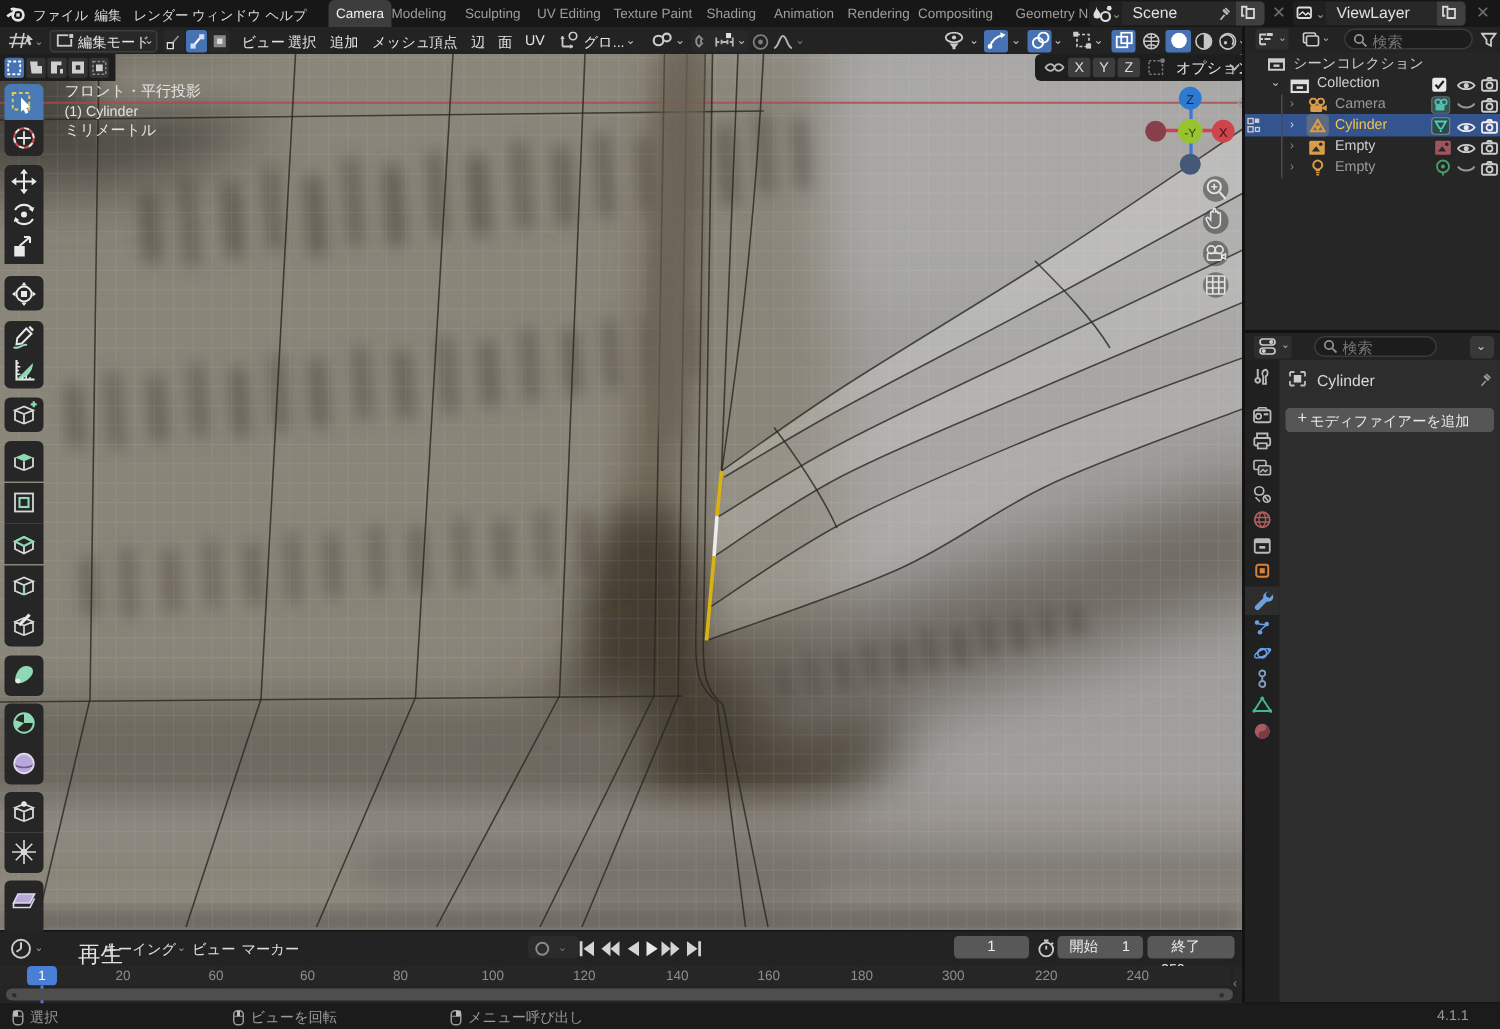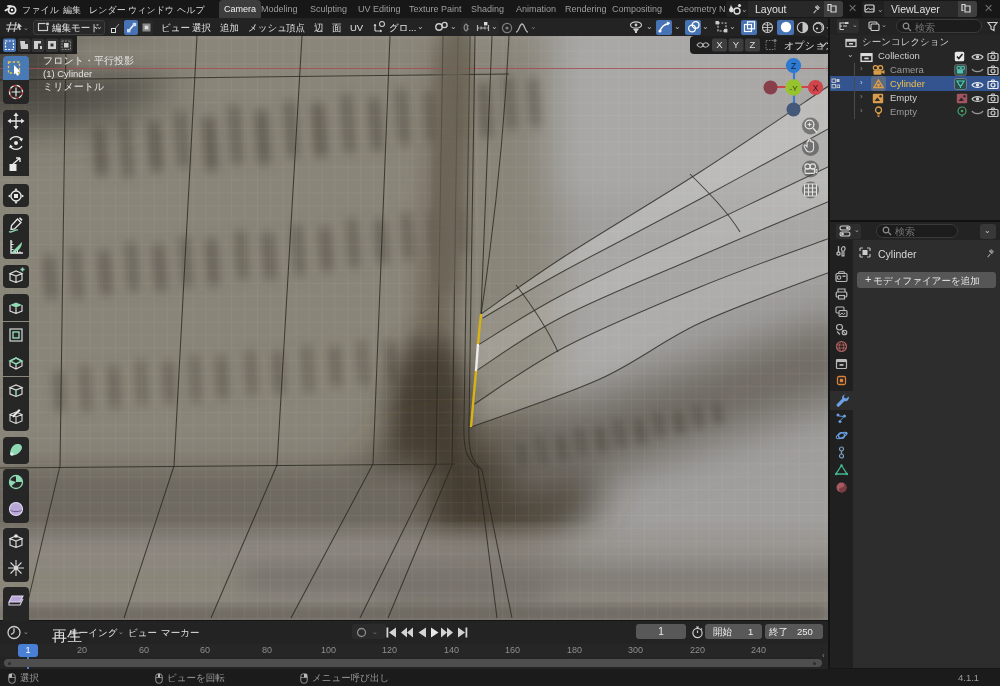--- a/index.html
+++ b/index.html
@@ -433,21 +433,21 @@
     </div>
     <div class="idwidget" style="left:726px;width:117px">
       <div style="width:22px;height:16px;background:#202020;border-radius:3px 0 0 3px;position:relative">
         <svg width="16" height="12" viewBox="0 0 16 12" style="position:absolute;left:1px;top:2px">
           <path d="M4 1 C4 4 2 5 2 7 a2.4 2.4 0 0 0 4.8 0 C6.8 5 4 4 4 1Z" fill="#ddd"></path>
           <circle cx="10" cy="8" r="3" fill="none" stroke="#ddd" stroke-width="1.4"></circle>
           <circle cx="12.5" cy="2.5" r="1.6" fill="#ddd"></circle>
         </svg>
         <span style="position:absolute;left:15px;top:4px;color:#999;font-size:8px">⌄</span>
       </div>
-      <span style="color:#e0e0e0;font-size:10.5px;margin-left:7px">Layout</span>
+      <span style="color:#e0e0e0;font-size:10.5px;margin-left:7px">Scene</span>
       <svg width="11" height="11" viewBox="0 0 12 12" style="position:absolute;right:22px;top:3px">
         <path d="M7.5 1.5 L10.5 4.5 M6 3 l3 3 M4 10 l3-3.5" stroke="#b9b9b9" stroke-width="1.3" fill="none"></path>
         <path d="M5.5 3.5 l3 3 1.5-1 -3.5-3.5Z" fill="#b9b9b9"></path>
       </svg>
       <div style="position:absolute;right:0px;top:0;width:19px;height:16px;background:#3f3f3f;border-radius:0 3px 3px 0">
         <svg width="12" height="12" viewBox="0 0 12 12" style="margin:2px 0 0 3px">
             <path d="M4 3 h5 v6 h-5 z M4 3 v-1.5 h-3 v6 h1.5" fill="none" stroke="#d6d6d6" stroke-width="1.2"></path>
           </svg>
       </div>
     </div>
@@ -877,21 +877,21 @@
       <rect x="80.5" y="0.5" width="1.8" height="10"></rect>
         <path d="M73 0.5 l7 5 -7 5Z"></path>
     </svg>
     <div class="abs" style="left:636px;top:3px;width:50px;height:15px;background:#585858;border-radius:3px;text-align:center;color:#eee;font-size:10px;line-height:15px">1</div>
     <svg class="abs" style="left:691px;top:4.5px" width="13" height="13" viewBox="0 0 13 13">
         <circle cx="6.5" cy="7" r="4.6" fill="none" stroke="#ccc" stroke-width="1.2"></circle>
         <path d="M5 1 h3 M6.5 1 v1.5 M10 3.5 l1-1" stroke="#ccc" stroke-width="1.2"></path>
         <path d="M6.5 7 V4.5" stroke="#ccc" stroke-width="1.2"></path>
       </svg>
     <div class="abs" style="left:705px;top:3px;width:57px;height:15px;background:#585858;border-radius:3px;color:#eee;font-size:10px;line-height:15px;font-size:9.5px"><span style="margin-left:8px">開始</span><span style="margin-left:16px">1</span></div>
-    <div class="abs" style="left:765px;top:3px;width:58px;height:15px;background:#585858;border-radius:3px;color:#eee;font-size:10px;line-height:15px;font-size:9.5px"><span style="margin-left:4px">終了</span><span style="margin-left:9px">250</span></div>
+    <div class="abs" style="left:765px;top:3px;width:58px;height:15px;background:#585858;border-radius:3px;color:#eee;font-size:10px;line-height:15px;font-size:9.5px"><span style="margin-left:16px">終了</span><span style="margin-left:9px">250</span></div>
     <div id="tlruler">
         <div class="abs" style="left:84px;top:0;width:1px;height:13px;background:#1f1f1f;opacity:.55"></div>
         <div class="abs" style="left:145px;top:0;width:1px;height:13px;background:#1f1f1f;opacity:.55"></div>
         <div class="abs" style="left:207px;top:0;width:1px;height:13px;background:#1f1f1f;opacity:.55"></div>
         <div class="abs" style="left:268px;top:0;width:1px;height:13px;background:#1f1f1f;opacity:.55"></div>
         <div class="abs" style="left:330px;top:0;width:1px;height:13px;background:#1f1f1f;opacity:.55"></div>
         <div class="abs" style="left:391px;top:0;width:1px;height:13px;background:#1f1f1f;opacity:.55"></div>
         <div class="abs" style="left:452px;top:0;width:1px;height:13px;background:#1f1f1f;opacity:.55"></div>
         <div class="abs" style="left:514px;top:0;width:1px;height:13px;background:#1f1f1f;opacity:.55"></div>
         <div class="abs" style="left:575px;top:0;width:1px;height:13px;background:#1f1f1f;opacity:.55"></div>

